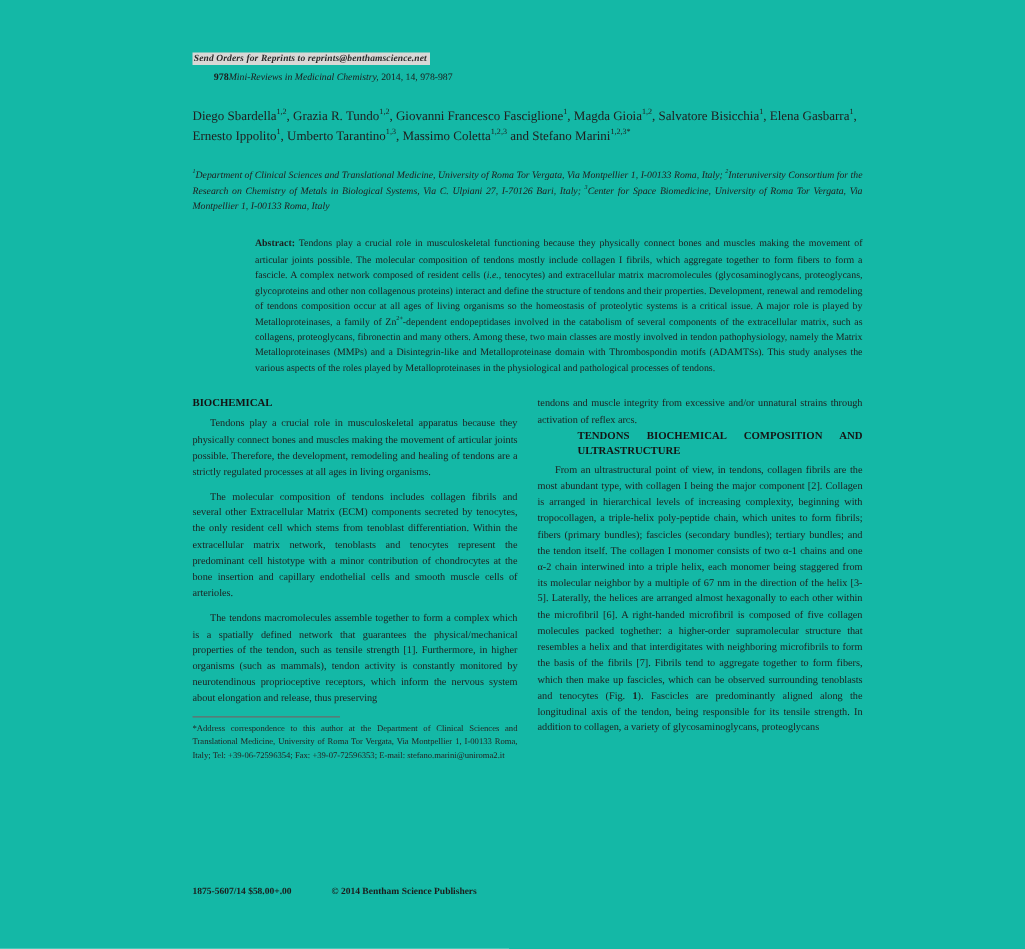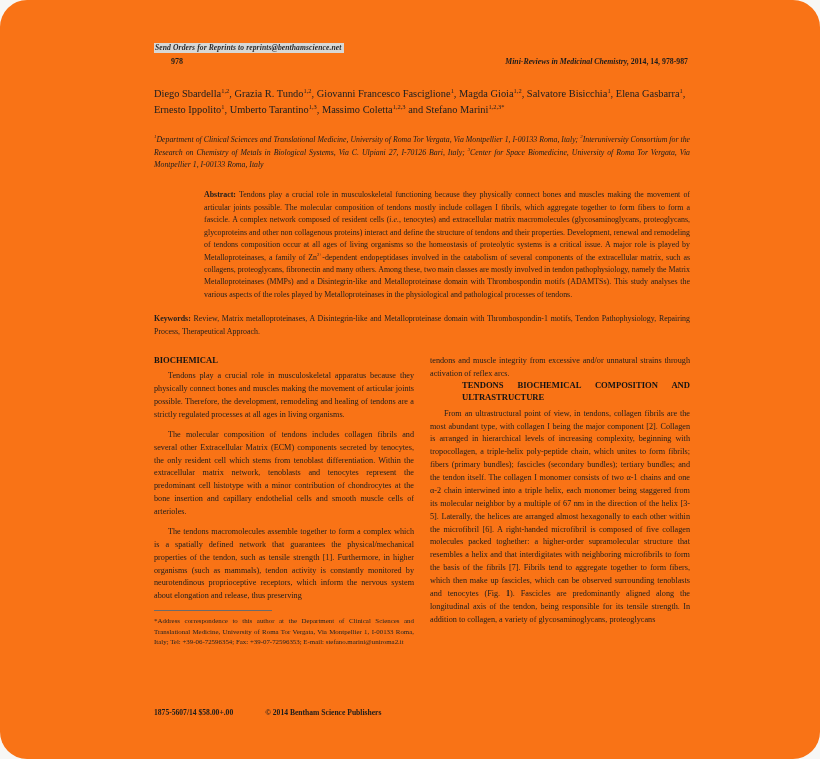--- a/index.html
+++ b/index.html
@@ -14,22 +14,21 @@
     font-family: "Liberation Serif", "DejaVu Serif", serif;
     color: #1a1a1a;
     -webkit-font-smoothing: antialiased;
   }
 
   .page {
     position: absolute;
     left: 0; top: 0;
     width: 820px;
     height: 759px;
-    background: #f97316;
-    border-radius: 27px;
+    background: #14b8a6;
   }
 
   .content {
     position: absolute;
     left: 154px;
     top: 36px;
     width: 536px;
   }
 
   
@@ -39,34 +38,33 @@
     font-size: 7.6px;
     letter-spacing: 0.1px;
     background: #d8d8d6;
     color: #2a2a2a;
     display: inline-block;
     padding: 1px 2px 1px 1px;
     line-height: 1.1;
   }
   .journal-head {
     display: flex;
-    justify-content: space-between;
     align-items: baseline;
     margin-top: 3px;
     font-size: 7.8px;
     padding-left: 17px;
   }
   .journal-head .folio {
     font-weight: bold;
     font-size: 8px;
     color: #1c1c1c;
   }
   .journal-head .jref {
     font-style: italic;
-    font-weight: bold;
+    font-weight: normal;
     font-size: 7.8px;
     color: #1c1c1c;
     margin-right: 2px;
   }
   .journal-head .jref .nonital {
     font-style: normal;
   }
 
   
   .paper-title {
@@ -201,23 +199,20 @@
     </div>
 
     <div class="affiliations">
       <sup>1</sup><span>Department of Clinical Sciences and Translational Medicine, University of Roma Tor Vergata, Via Montpellier 1, I-00133 Roma, Italy; </span><sup>2</sup><span>Interuniversity Consortium for the Research on Chemistry of Metals in Biological Systems, Via C. Ulpiani 27, I-70126 Bari, Italy; </span><sup>3</sup><span>Center for Space Biomedicine, University of Roma Tor Vergata, Via Montpellier 1, I-00133 Roma, Italy</span>
     </div>
 
     <div class="abstract">
       <span class="lead">Abstract:</span><span> Tendons play a crucial role in musculoskeletal functioning because they physically connect bones and muscles making the movement of articular joints possible. The molecular composition of tendons mostly include collagen I fibrils, which aggregate together to form fibers to form a fascicle. A complex network composed of resident cells (</span><i>i.e.</i><span>, tenocytes) and extracellular matrix macromolecules (glycosaminoglycans, proteoglycans, glycoproteins and other non collagenous proteins) interact and define the structure of tendons and their properties. Development, renewal and remodeling of tendons composition occur at all ages of living organisms so the homeostasis of proteolytic systems is a critical issue. A major role is played by Metalloproteinases, a family of Zn</span><sup>2+</sup><span>-dependent endopeptidases involved in the catabolism of several components of the extracellular matrix, such as collagens, proteoglycans, fibronectin and many others. Among these, two main classes are mostly involved in tendon pathophysiology, namely the Matrix Metalloproteinases (MMPs) and a Disintegrin-like and Metalloproteinase domain with Thrombospondin motifs (ADAMTSs). This study analyses the various aspects of the roles played by Metalloproteinases in the physiological and pathological processes of tendons.</span>
     </div>
 
-    <div class="keywords">
-      <span class="lead">Keywords:</span><span> Review, Matrix metalloproteinases, A Disintegrin-like and Metalloproteinase domain with Thrombospondin-1 motifs, Tendon Pathophysiology, Repairing Process, Therapeutical Approach.</span>
-    </div>
 
     <div class="columns">
 
       <div class="col">
         <div class="sec-head">BIOCHEMICAL</div>
         <p class="para">Tendons play a crucial role in musculoskeletal apparatus because they physically connect bones and muscles making the movement of articular joints possible. Therefore, the development, remodeling and healing of tendons are a strictly regulated processes at all ages in living organisms.</p>
         <p class="para">The molecular composition of tendons includes collagen fibrils and several other Extracellular Matrix (ECM) components secreted by tenocytes, the only resident cell which stems from tenoblast differentiation. Within the extracellular matrix network, tenoblasts and tenocytes represent the predominant cell histotype with a minor contribution of chondrocytes at the bone insertion and capillary endothelial cells and smooth muscle cells of arterioles.</p>
         <p class="para">The tendons macromolecules assemble together to form a complex which is a spatially defined network that guarantees the physical/mechanical properties of the tendon, such as tensile strength [1]. Furthermore, in higher organisms (such as mammals), tendon activity is constantly monitored by neurotendinous proprioceptive receptors, which inform the nervous system about elongation and release, thus preserving</p>
         <hr class="footnote-rule">
         <div class="footnote">*Address correspondence to this author at the Department of Clinical Sciences and Translational Medicine, University of Roma Tor Vergata, Via Montpellier 1, I-00133 Roma, Italy; Tel: +39-06-72596354; Fax: +39-07-72596353; E-mail: stefano.marini@uniroma2.it</div>

